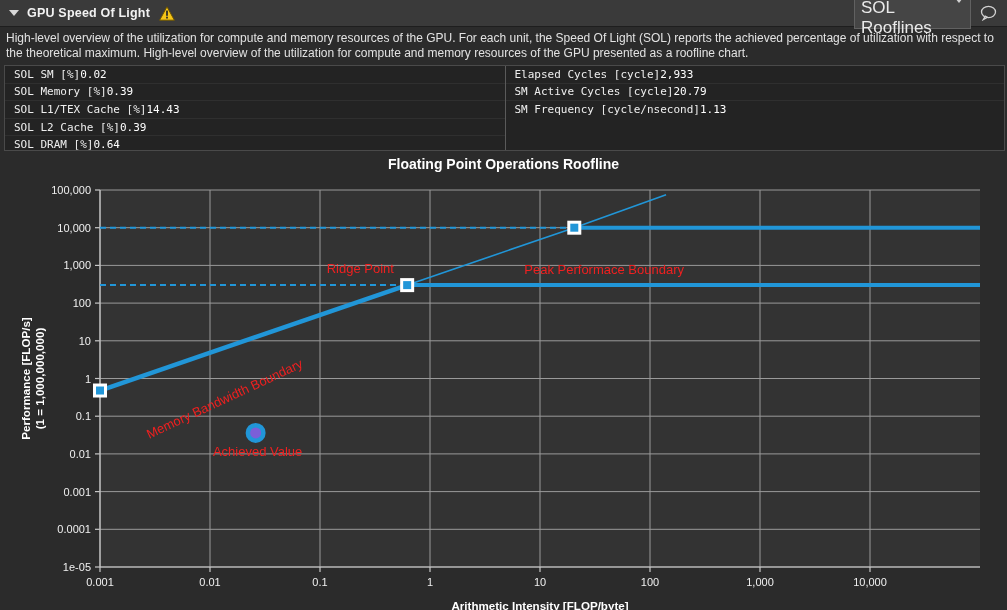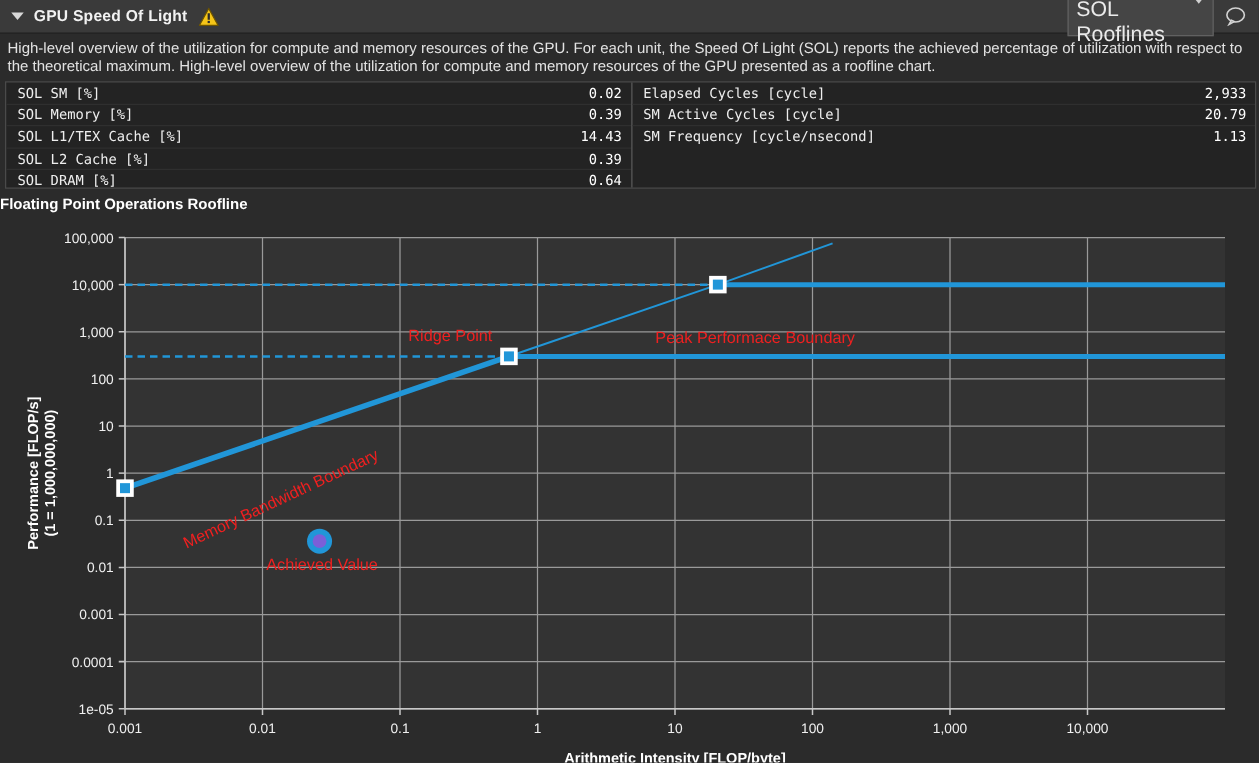--- a/index.html
+++ b/index.html
@@ -47,33 +47,33 @@
 
   
   .metrics{
     position:absolute;left:4px;top:65px;width:999px;height:84px;
     background:#232323;border:1px solid #4a4a4a;
     display:flex;
   }
   .mcol{width:50%;box-sizing:border-box;}
   .mcol.right{border-left:1px solid #5a5a5a;}
   .mrow{
-    height:16.6px;display:flex;align-items:center;justify-content:space-between;
+    height:16.6px;display:flex;align-items:center;
     padding:0 7px 0 9px;
     font-family:"DejaVu Sans Mono","Liberation Mono",monospace;
     font-size:11px;color:#eeeeee;
     border-bottom:1px solid #2f2f2f;
   }
   .mrow:last-child{border-bottom:none;}
   .mrow .mval{color:#ffffff;}
 
   
   .chart-title{
-    position:absolute;left:0;top:156px;width:1007px;
-    font-size:12px;font-weight:bold;color:#ffffff;
+    position:absolute;left:0;top:156px;width:1007px;text-align:center;
+    font-size:14px;font-weight:bold;color:#ffffff;
   }
   .chart-wrap{position:absolute;left:0;top:172px;width:1007px;height:438px;}
   svg{display:block;}
   .tick-lbl{fill:#f0f0f0;font-family:"Liberation Sans",sans-serif;font-size:11px;}
   .ax-title{fill:#ffffff;font-family:"Liberation Sans",sans-serif;font-size:11.6px;font-weight:bold;}
   .annot{fill:#ef2020;font-family:"Liberation Sans",sans-serif;font-size:13px;}
   .gridline{stroke:#9a9a9a;stroke-width:1;}
   .axisline{stroke:#c8c8c8;stroke-width:1.2;}
   .roof{stroke:#2196d8;fill:none;}
 </style>

